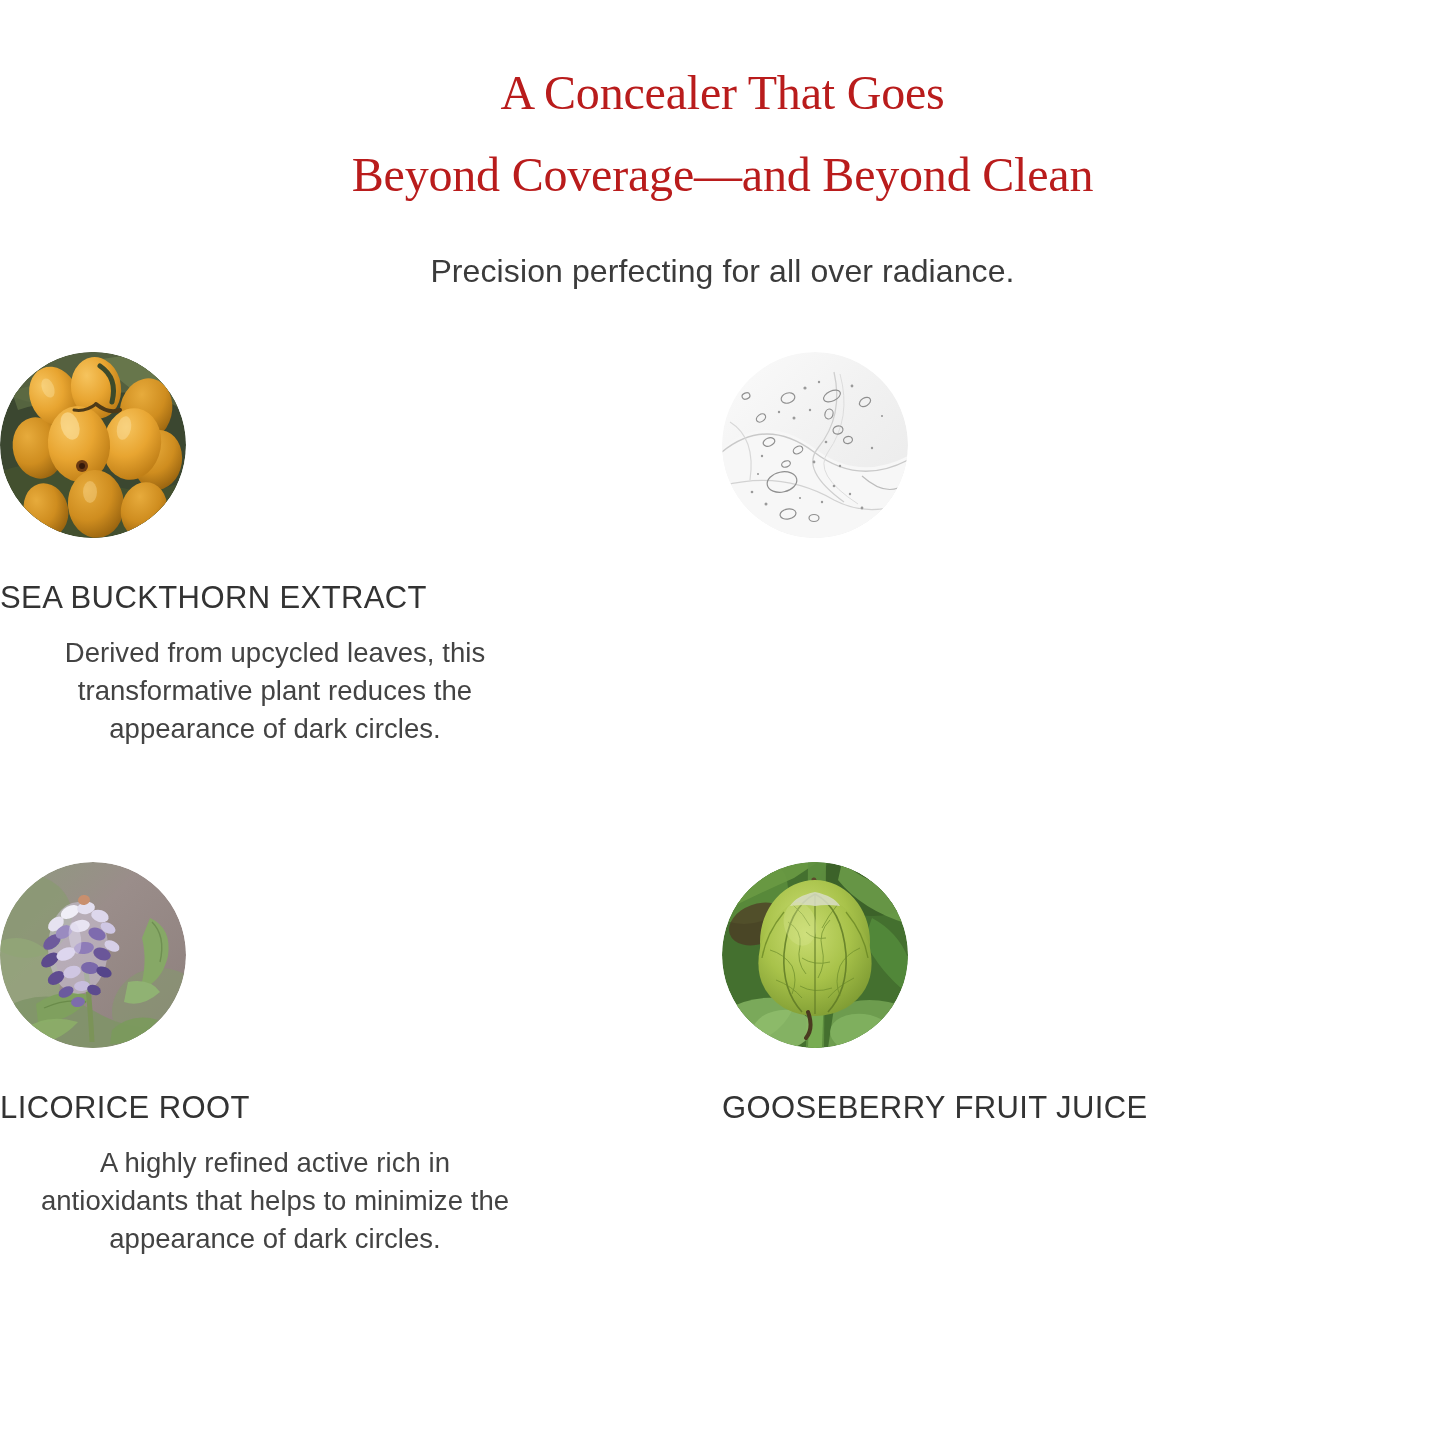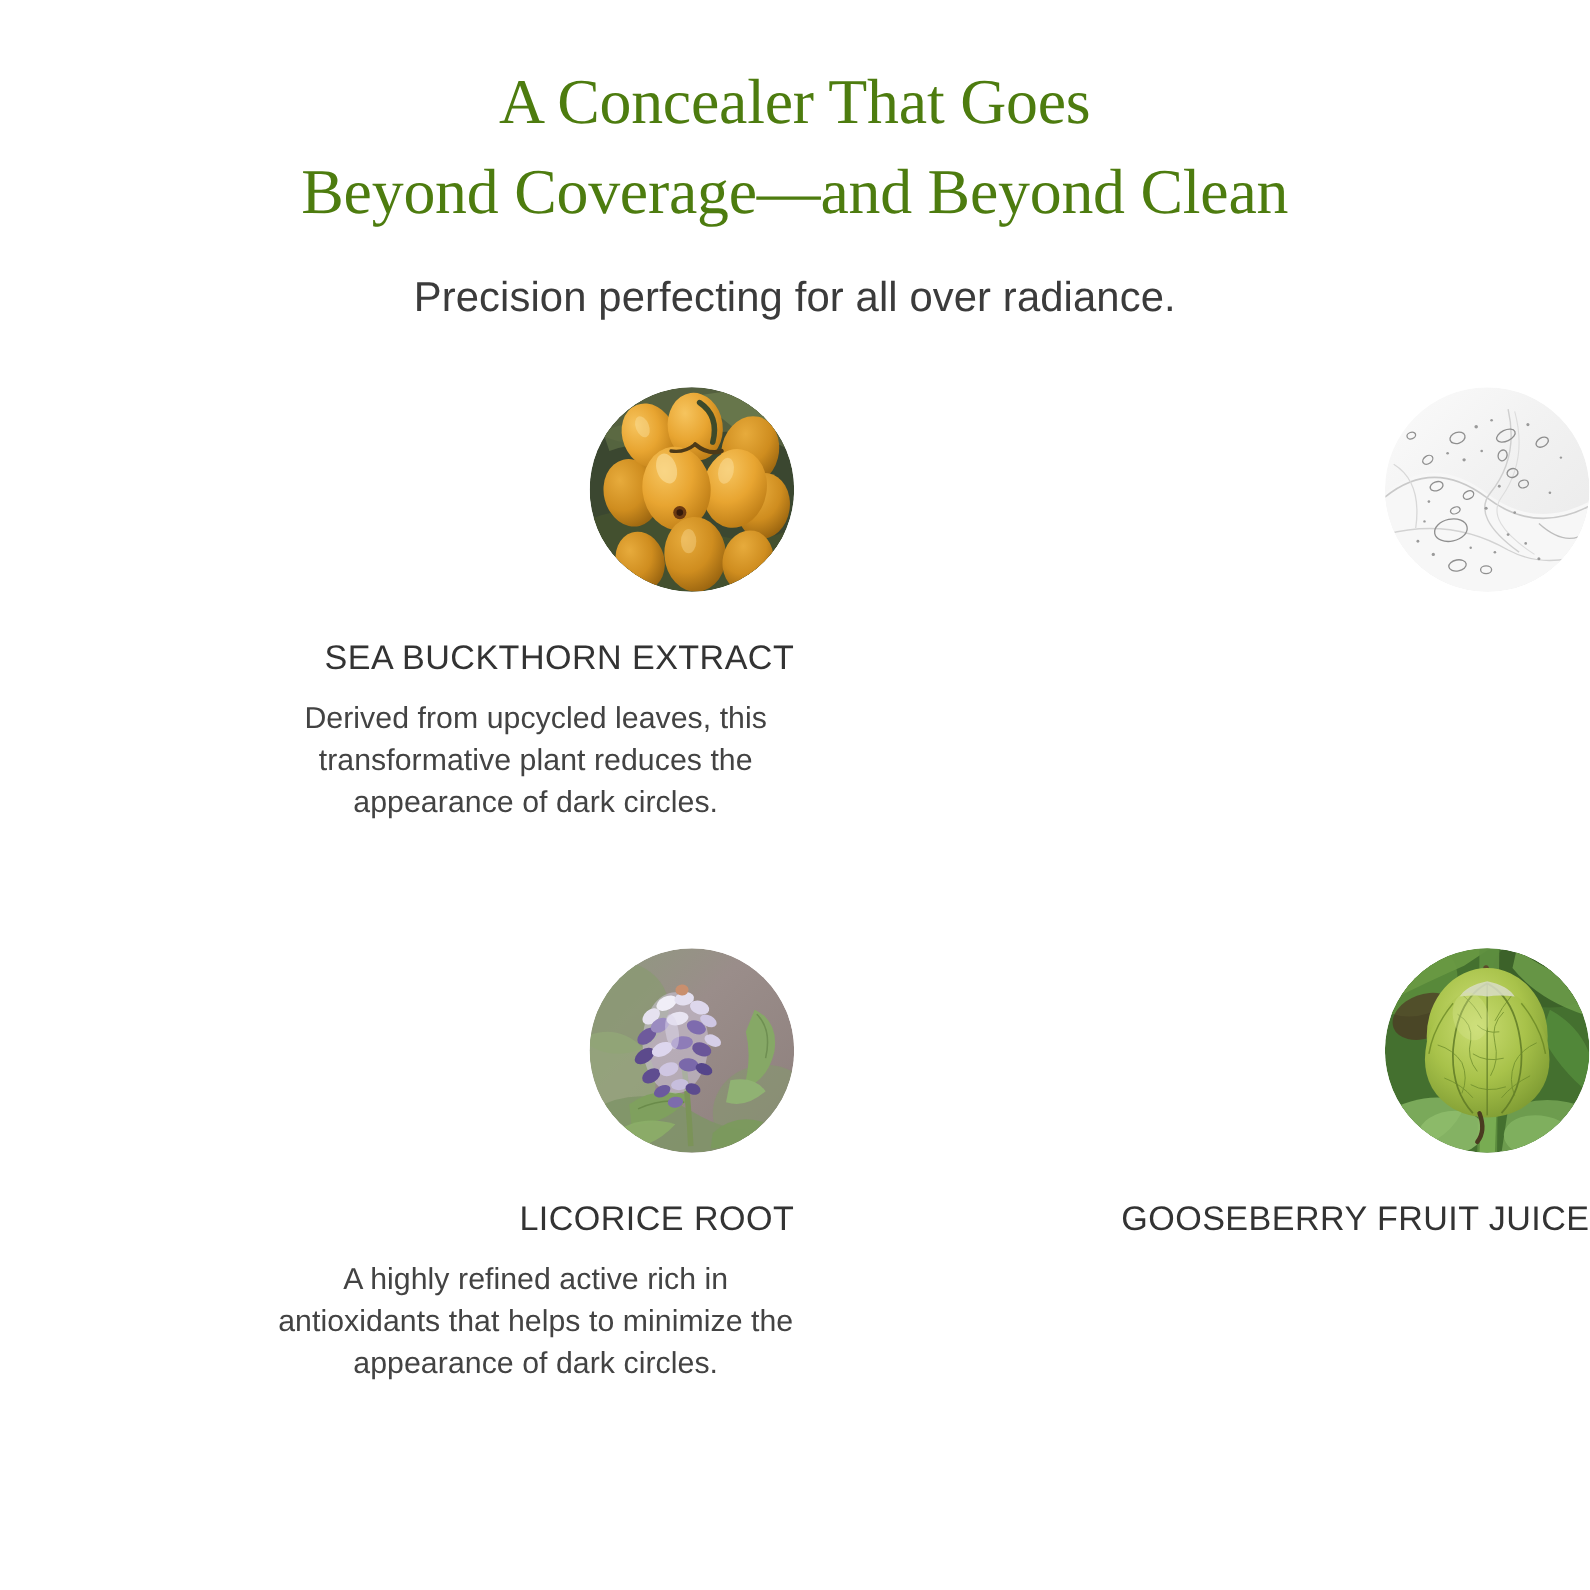--- a/index.html
+++ b/index.html
@@ -23,52 +23,52 @@
   }
 
   
   .header {
     padding-top: 52px;
     text-align: center;
   }
   .headline {
     font-family: "Liberation Serif", "DejaVu Serif", serif;
     font-weight: 400;
-    font-size: 58px;
+    font-size: 48px;
     line-height: 82px;
-    color: #4d7c0f;
+    color: #b91c1c;
     letter-spacing: -0.2px;
     margin: 0 auto;
     max-width: 1260px;
     white-space: pre-line;
   }
   .subhead {
     margin: 32px auto 0;
     font-family: "Liberation Sans", sans-serif;
     font-weight: 400;
-    font-size: 38px;
+    font-size: 32px;
     line-height: 46px;
     color: #3b3b3b;
     letter-spacing: 0.1px;
   }
 
   
   .grid {
     position: absolute;
     top: 352px;
     left: 0;
     width: 1445px;
     display: grid;
     grid-template-columns: 722px 723px;
     grid-template-rows: 510px auto;
   }
   .cell {
     display: flex;
     flex-direction: column;
-    align-items: flex-end;
+    align-items: flex-start;
     text-align: center;
   }
 
   .thumb {
     width: 186px;
     height: 186px;
     border-radius: 50%;
     overflow: hidden;
     position: relative;
     flex: 0 0 auto;

